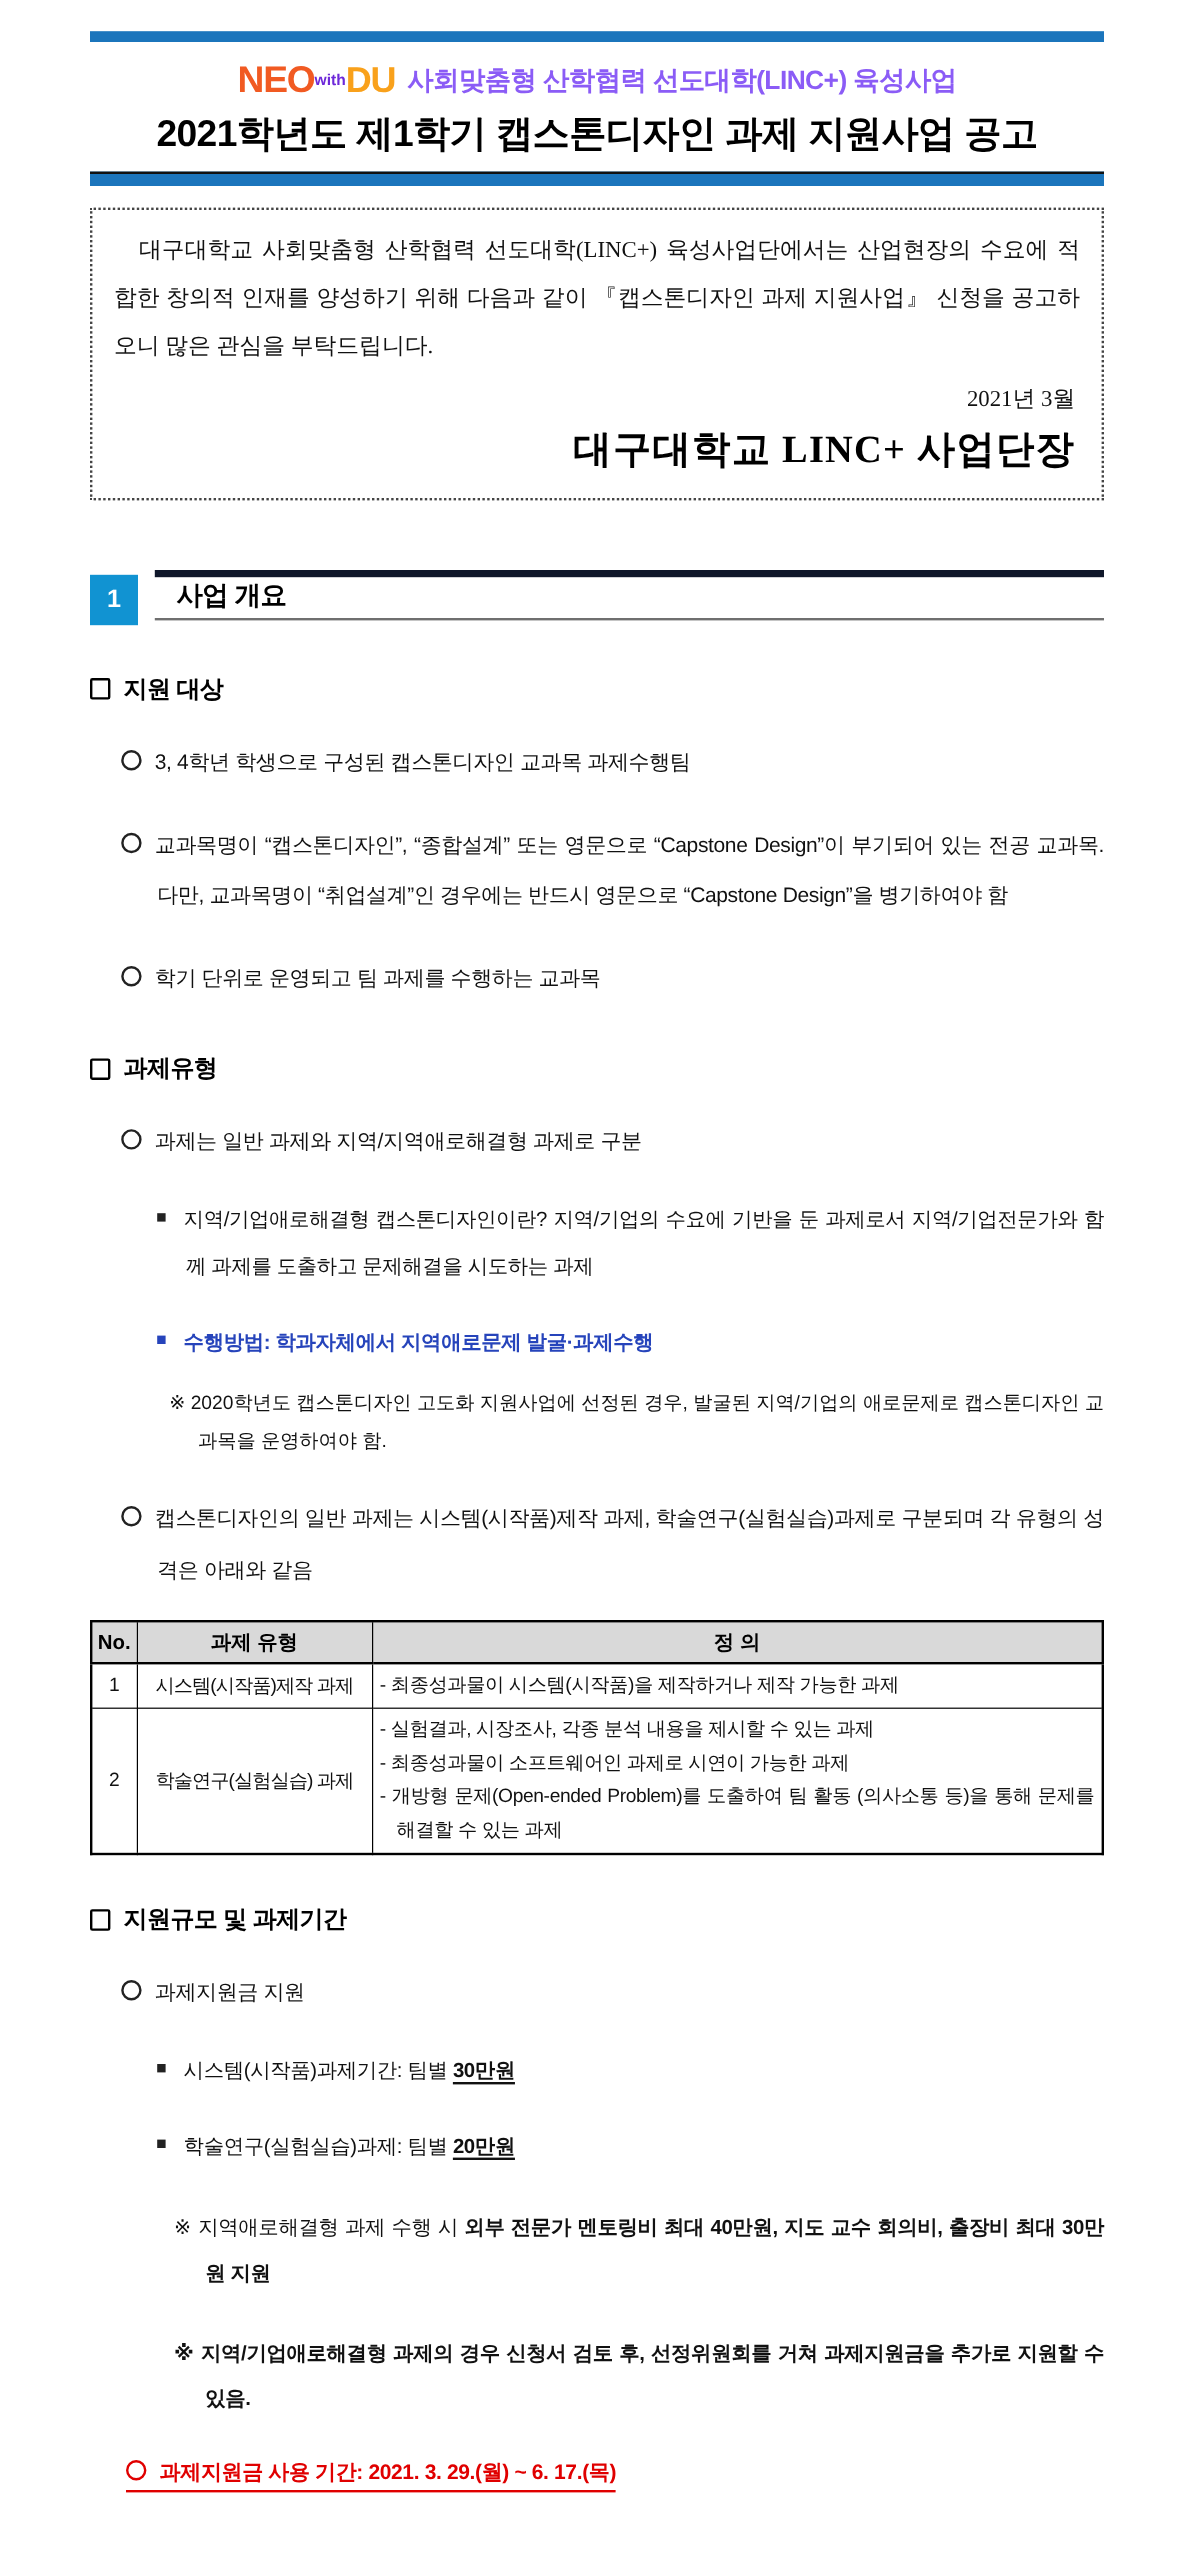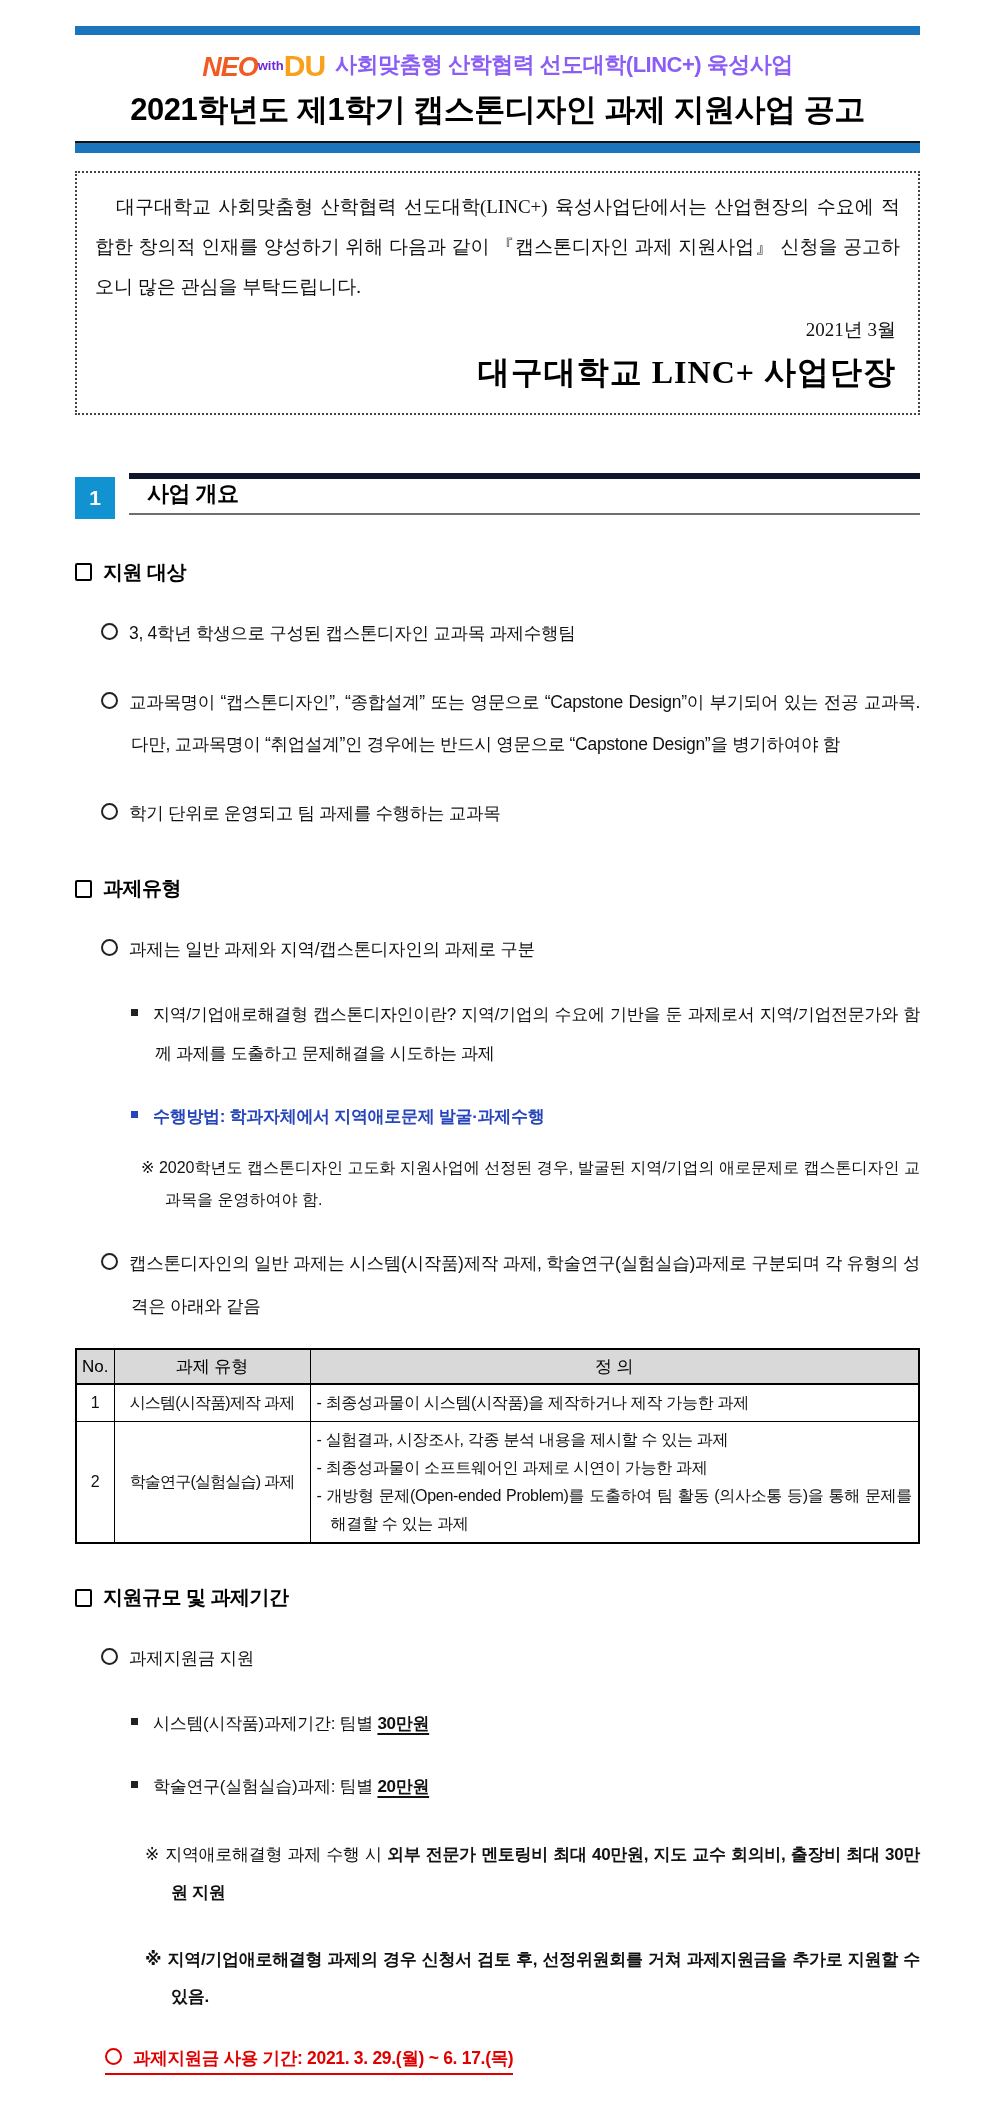--- a/index.html
+++ b/index.html
@@ -3,21 +3,21 @@
 <meta charset="utf-8">
 <style>
   html,body{margin:0;padding:0;background:#ffffff;}
   body{width:992px;font-family:"Liberation Sans","DejaVu Sans",sans-serif;color:#1a1a1a;}
   .page{padding:26px 72px 40px 75px;}
 
   
   .topbar{height:9px;background:#1b75bc;}
   .logo-row{display:flex;align-items:flex-end;justify-content:center;margin-top:14px;gap:10px;}
   .logo{white-space:nowrap;font-weight:bold;letter-spacing:-1px;}
-  .logo .neo{color:#f15a22;font-size:27px;font-weight:800;font-style:italic;}
+  .logo .neo{color:#f15a22;font-size:31px;font-weight:800;}
   .logo .with{color:#6d28d9;font-size:13px;font-weight:700;vertical-align:super;letter-spacing:0;}
   .logo .du{color:#f9a11b;font-size:30px;font-weight:800;}
   .program{font-size:22px;font-weight:700;color:#8b5cf6;padding-bottom:3px;letter-spacing:-0.5px;}
   h1.title{margin:6px 0 0 0;text-align:center;font-size:31px;font-weight:800;color:#000;letter-spacing:-0.5px;white-space:nowrap;}
   .bluebar2{margin-top:10px;height:10px;background:#1b75bc;border-top:2px solid #111;}
 
   
   .intro-box{margin-top:18px;border:2px dotted #444;padding:14px 18px 18px 18px;font-family:"Liberation Serif","DejaVu Serif",serif;}
   .intro-text{margin:0;font-size:19px;line-height:2.1;text-align:justify;text-indent:1.1em;color:#111;}
   .intro-date{margin:10px 4px 0 0;text-align:right;font-size:19px;color:#111;}
@@ -46,21 +46,21 @@
   .note-blue{color:#2644bb;font-weight:800;}
   .amount{font-weight:800;text-decoration:underline;text-decoration-thickness:2px;text-underline-offset:4px;}
 
   
   .period-line{margin:30px 0 0 30px;display:inline-block;color:#e00000;font-weight:800;font-size:17.5px;border-bottom:2px solid #e00000;padding-bottom:3px;letter-spacing:-0.3px;}
   .obullet.red{border-color:#e00000;}
 
   
   table{border-collapse:collapse;width:100%;table-layout:fixed;}
   .tbl{margin-top:20px;border:2px solid #000;}
-  .tbl th{background:#d9d9d9;font-size:17px;font-weight:400;border:1px solid #000;border-bottom:2px solid #000;padding:5px 4px;color:#000;}
+  .tbl th{background:#d9d9d9;font-size:17px;font-weight:700;border:1px solid #000;border-bottom:2px solid #000;padding:5px 4px;color:#000;}
   .tbl td{border:1px solid #000;font-size:16px;padding:4px 6px;vertical-align:middle;color:#111;}
   td.center{text-align:center;}
   td.nowrap{white-space:nowrap;letter-spacing:-0.8px;}
   .def{padding-left:14px;text-indent:-14px;line-height:1.75;text-align:justify;letter-spacing:-0.3px;}
   .type-table .col-no{width:38px;}
   .type-table .col-type{width:196px;}
 </style>
 </head>
 <body>
 
@@ -94,21 +94,21 @@
     <span>지원 대상</span>
   </div>
   <div class="obullet-item"><span class="obullet"></span><span>3, 4학년 학생으로 구성된 캡스톤디자인 교과목 과제수행팀</span></div>
   <div class="obullet-item"><span class="obullet"></span><span>교과목명이 “캡스톤디자인”, “종합설계” 또는 영문으로 “Capstone Design”이 부기되어 있는 전공 교과목. 다만, 교과목명이 “취업설계”인 경우에는 반드시 영문으로 “Capstone Design”을 병기하여야 함</span></div>
   <div class="obullet-item"><span class="obullet"></span><span>학기 단위로 운영되고 팀 과제를 수행하는 교과목</span></div>
 
   <div class="h2">
     <span class="sq"></span>
     <span>과제유형</span>
   </div>
-  <div class="obullet-item"><span class="obullet"></span><span>과제는 일반 과제와 지역/캡스톤디자인의 과제로 구분</span></div>
+  <div class="obullet-item"><span class="obullet"></span><span>과제는 일반 과제와 지역/지역애로해결형 과제로 구분</span></div>
   <div class="sbullet-item"><span class="sbullet"></span><span>지역/기업애로해결형 캡스톤디자인이란? 지역/기업의 수요에 기반을 둔 과제로서 지역/기업전문가와 함께 과제를 도출하고 문제해결을 시도하는 과제</span></div>
   <div class="sbullet-item"><span class="sbullet blue"></span><span class="blue-bold">수행방법: 학과자체에서 지역애로문제 발굴·과제수행</span></div>
   <div class="note">※ 2020학년도 캡스톤디자인 고도화 지원사업에 선정된 경우, 발굴된 지역/기업의 애로문제로 캡스톤디자인 교과목을 운영하여야 함.</div>
   <div class="obullet-item"><span class="obullet"></span><span>캡스톤디자인의 일반 과제는 시스템(시작품)제작 과제, 학술연구(실험실습)과제로 구분되며 각 유형의 성격은 아래와 같음</span></div>
 
   <table class="tbl type-table">
     <colgroup>
         <col class="col-no">
         <col class="col-type">
         <col>

